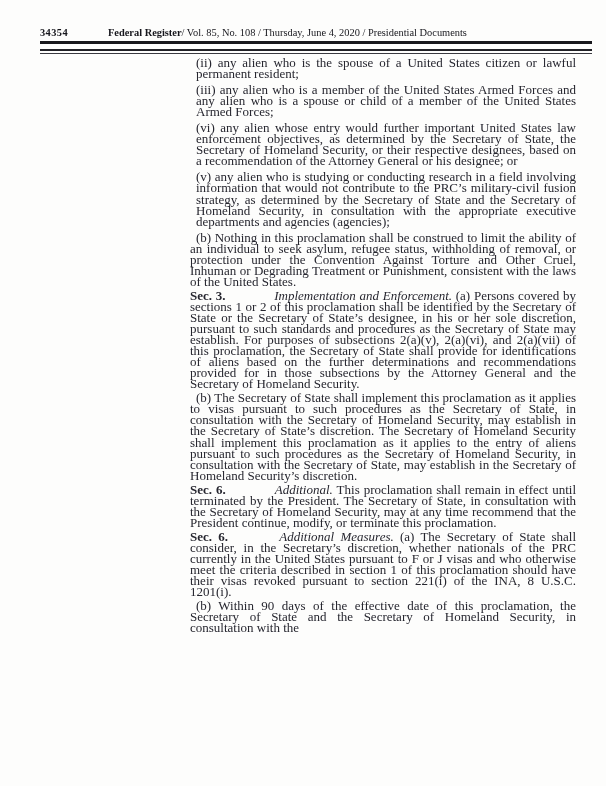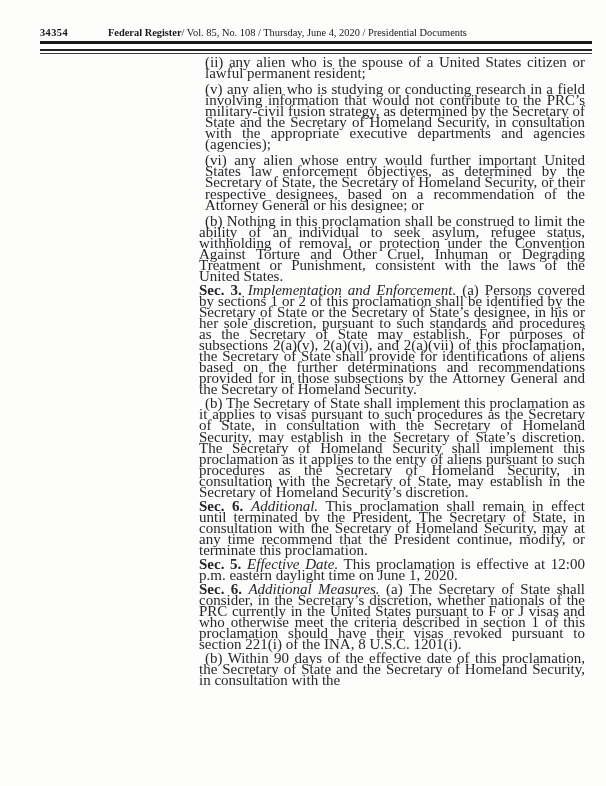--- a/index.html
+++ b/index.html
@@ -39,55 +39,55 @@
     position: absolute;
     left: 40px; top: 49px;
     width: 552px; height: 5px;
     border-top: 2px solid #212126;
     border-bottom: 1px solid #3a3a40;
     box-sizing: border-box;
   }
   
   .body-column {
     position: absolute;
-    left: 199px; top: 57px;
+    left: 190px; top: 57px;
     width: 386px;
-    font-size: 15px;
+    font-size: 13px;
     line-height: 11.05px;
     text-align: justify;
     color: #26262f;
   }
   .body-column p { margin: 0 0 3px 0; }
   .body-column p.list {
     margin-left: 6px;
     margin-bottom: 5px;
   }
   .body-column p.para { text-indent: 6px; }
   .body-column p.section { margin-top: 1px; }
   .sec-label { font-weight: bold; margin-top: 12px; }
-  .sec-title { font-style: italic; }
+  .sec-title { font-style: italic; margin-left: 45px; }
 </style>
 </head>
 <body>
 
 <div class="sheet">
 
   <div class="masthead">
     <span class="page-number">34354</span><span class="masthead-journal">Federal Register</span><span class="masthead-info">/ Vol. 85, No. 108 / Thursday, June 4, 2020 / Presidential Documents</span>
   </div>
 
   <div class="rule-thick"></div>
   <div class="rule-double"></div>
 
   <div class="body-column">
       <p class="list">(ii) any alien who is the spouse of a United States citizen or lawful permanent resident;</p>
+      <p class="list">(iii) any alien who is a member of the United States Armed Forces and any alien who is a spouse or child of a member of the United States Armed Forces;</p>
+      <p class="list">(vi) any alien whose entry would further important United States law enforcement objectives, as determined by the Secretary of State, the Secretary of Homeland Security, or their respective designees, based on a recommendation of the Attorney General or his designee; or</p>
       <p class="list">(v) any alien who is studying or conducting research in a field involving information that would not contribute to the PRC’s military-civil fusion strategy, as determined by the Secretary of State and the Secretary of Homeland Security, in consultation with the appropriate executive departments and agencies (agencies);</p>
-      <p class="list">(vi) any alien whose entry would further important United States law enforcement objectives, as determined by the Secretary of State, the Secretary of Homeland Security, or their respective designees, based on a recommendation of the Attorney General or his designee; or</p>
       <p class="para">(b) Nothing in this proclamation shall be construed to limit the ability of an individual to seek asylum, refugee status, withholding of removal, or protection under the Convention Against Torture and Other Cruel, Inhuman or Degrading Treatment or Punishment, consistent with the laws of the United States.</p>
       <p class="section"><span class="sec-label">Sec. 3.</span> <span class="sec-title">Implementation and Enforcement.</span> (a) Persons covered by sections 1 or 2 of this proclamation shall be identified by the Secretary of State or the Secretary of State’s designee, in his or her sole discretion, pursuant to such standards and procedures as the Secretary of State may establish. For purposes of subsections 2(a)(v), 2(a)(vi), and 2(a)(vii) of this proclamation, the Secretary of State shall provide for identifications of aliens based on the further determinations and recommendations provided for in those subsections by the Attorney General and the Secretary of Homeland Security.</p>
       <p class="para">(b) The Secretary of State shall implement this proclamation as it applies to visas pursuant to such procedures as the Secretary of State, in consultation with the Secretary of Homeland Security, may establish in the Secretary of State’s discretion. The Secretary of Homeland Security shall implement this proclamation as it applies to the entry of aliens pursuant to such procedures as the Secretary of Homeland Security, in consultation with the Secretary of State, may establish in the Secretary of Homeland Security’s discretion.</p>
       <p class="section"><span class="sec-label">Sec. 6.</span> <span class="sec-title">Additional.</span> This proclamation shall remain in effect until terminated by the President. The Secretary of State, in consultation with the Secretary of Homeland Security, may at any time recommend that the President continue, modify, or terminate this proclamation.</p>
-      <p class="section"><span class="sec-label">Sec. 5.</span> <span class="sec-title">Effective Date.</span> This proclamation is effective at 12:00 p.m. eastern daylight time on June 1, 2020.</p>
       <p class="section"><span class="sec-label">Sec. 6.</span> <span class="sec-title">Additional Measures.</span> (a) The Secretary of State shall consider, in the Secretary’s discretion, whether nationals of the PRC currently in the United States pursuant to F or J visas and who otherwise meet the criteria described in section 1 of this proclamation should have their visas revoked pursuant to section 221(i) of the INA, 8 U.S.C. 1201(i).</p>
       <p class="para">(b) Within 90 days of the effective date of this proclamation, the Secretary of State and the Secretary of Homeland Security, in consultation with the</p>
     </div>
 
 </div>
 
 </body></html>

